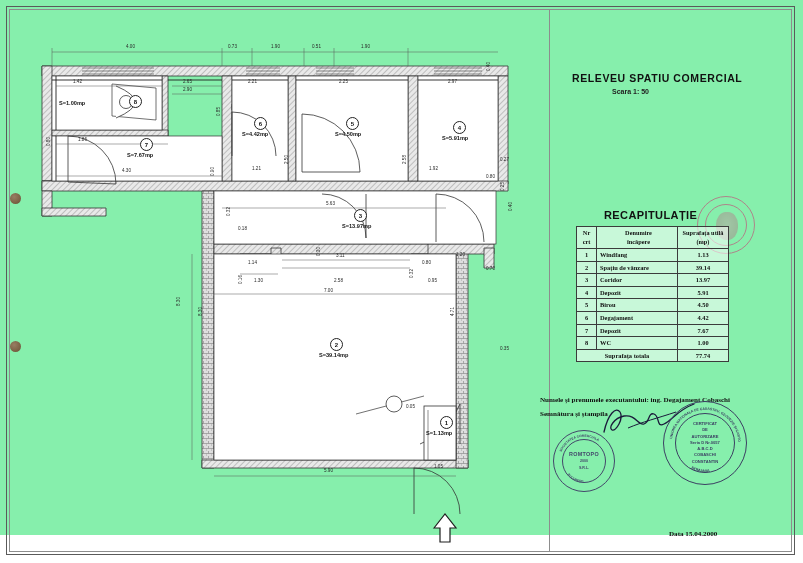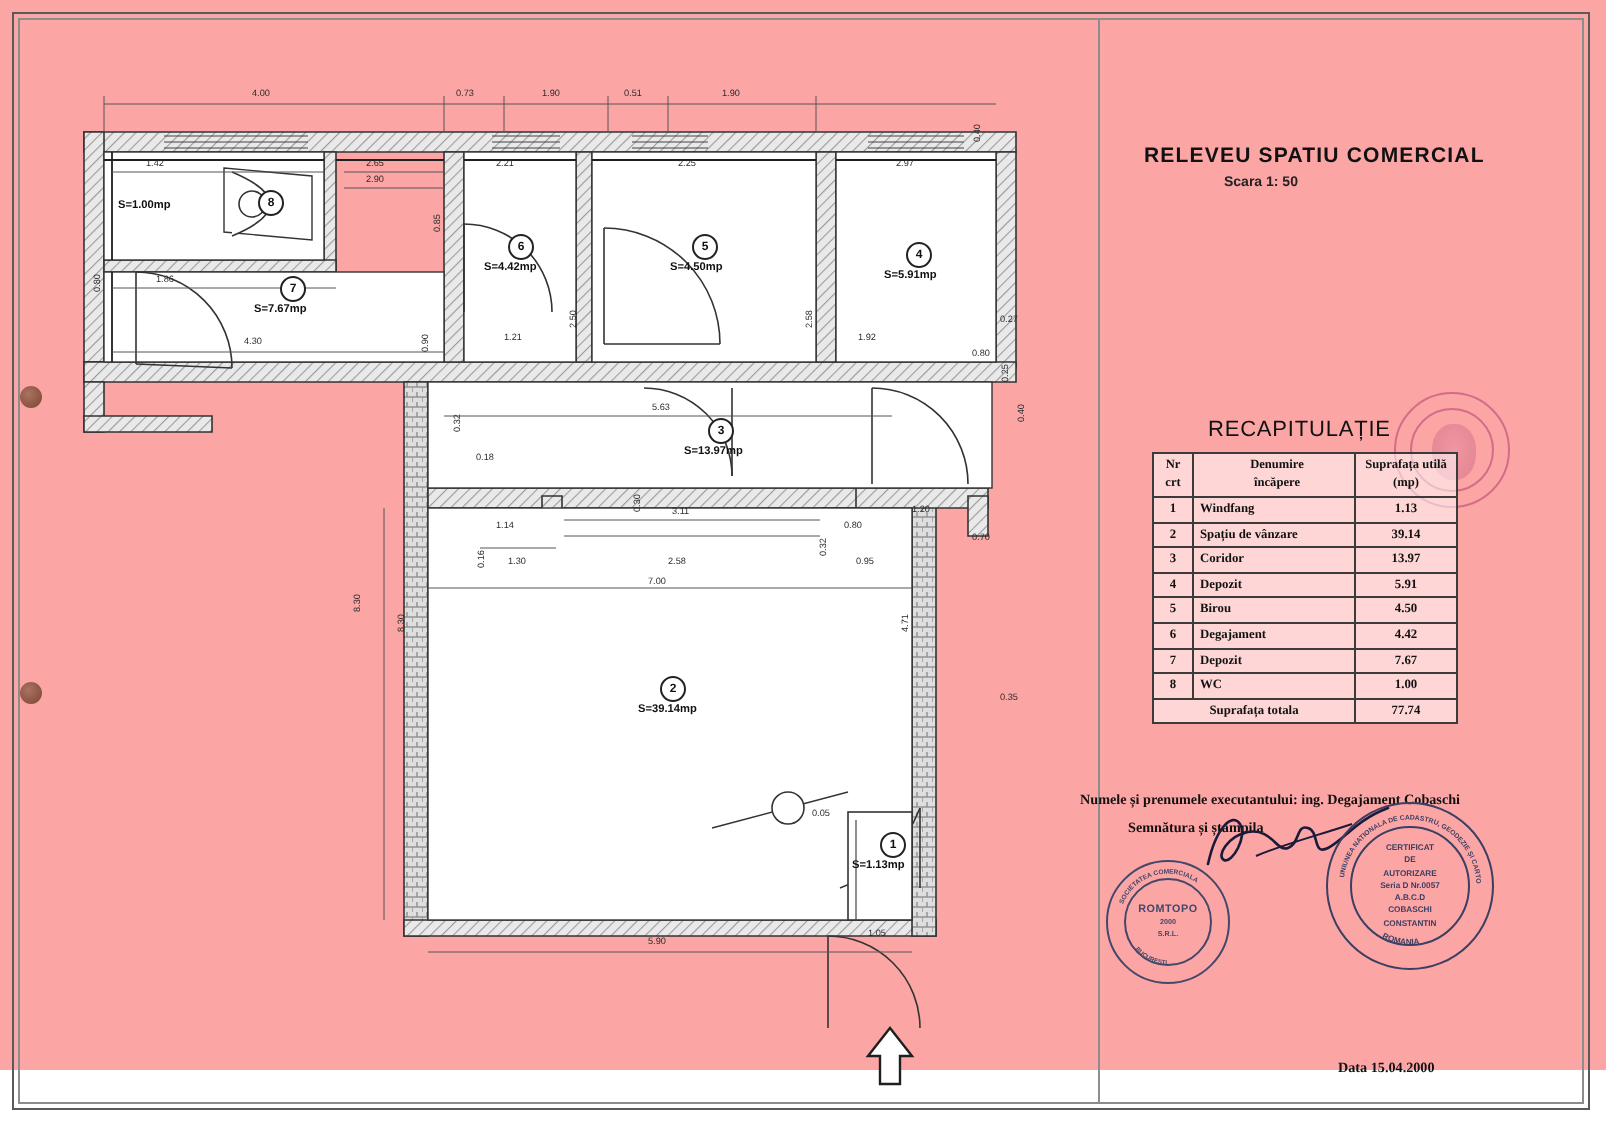--- a/index.html
+++ b/index.html
@@ -1,18 +1,18 @@
 <!DOCTYPE html>
 <html><head>
 <meta charset="utf-8">
 <style>
   html,body{margin:0;padding:0;background:#ffffff;}
   body{width:803px;height:563px;overflow:hidden;
        font-family:"Liberation Sans",sans-serif;color:#1a1a1a;}
-  #sheet{position:relative;width:803px;height:535px;background:#fca5a5;}
+  #sheet{position:relative;width:803px;height:535px;background:#86efac;}
 
   
   .border-outer{position:absolute;left:6px;top:6px;width:789px;height:549px;
        border:1px solid #5a5a5a;box-sizing:border-box;}
   .border-inner{position:absolute;left:9px;top:9px;width:783px;height:543px;
        border:1px solid #8d8d8d;box-sizing:border-box;}
 
   
   .punch{position:absolute;width:11px;height:11px;border-radius:50%;
        background:radial-gradient(circle at 38% 35%,#9b6a55,#7b4a34 60%,#5d3322);
@@ -23,36 +23,36 @@
        border-left:1px solid #8d8d8d;}
 
   
   .title-main{position:absolute;left:572px;top:72px;width:200px;
        font-size:10.5px;font-weight:bold;letter-spacing:.6px;color:#111;}
   .title-scale{position:absolute;left:612px;top:88px;font-size:7px;
        font-weight:bold;color:#222;}
 
   
   .recap-title{position:absolute;left:604px;top:209px;font-size:11px;
-       font-weight:normal;letter-spacing:.4px;color:#111;}
+       font-weight:bold;letter-spacing:.4px;color:#111;}
   table.recap{position:absolute;left:576px;top:226px;border-collapse:collapse;
        font-size:6.4px;color:#111;background:rgba(255,255,255,.55);}
   table.recap td,table.recap th{border:.8px solid #3b3b3b;padding:0;
        height:11.6px;line-height:11.6px;font-weight:bold;text-align:center;
        font-family:"Liberation Serif",serif;}
   table.recap th{height:19px;line-height:8.5px;font-size:6.3px;padding:1px 0;}
   .c-nr{width:19px;}
   .c-name{width:77px;text-align:left !important;padding-left:3px !important;}
   .c-area{width:50px;}
   .rowtot td{font-weight:bold;}
 
   
   .sig-line1{position:absolute;left:540px;top:396px;font-size:7.1px;
        font-weight:bold;font-family:"Liberation Serif",serif;color:#111;}
-  .sig-line2{position:absolute;left:564px;top:410px;font-size:7.1px;
+  .sig-line2{position:absolute;left:540px;top:410px;font-size:7.1px;
        font-weight:bold;font-family:"Liberation Serif",serif;color:#111;}
   .date-line{position:absolute;left:669px;top:530px;font-size:7.1px;
        font-weight:bold;font-family:"Liberation Serif",serif;color:#111;}
 
   
   .signature{position:absolute;left:598px;top:398px;width:110px;height:50px;}
 
   
   .stamp{position:absolute;border-radius:50%;display:flex;align-items:center;
        justify-content:center;text-align:center;box-sizing:border-box;}

